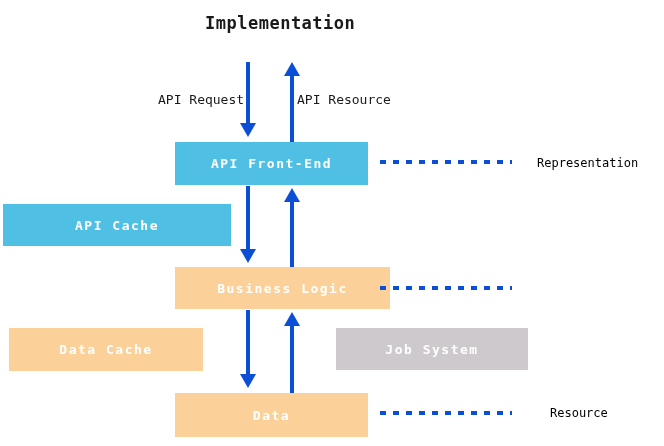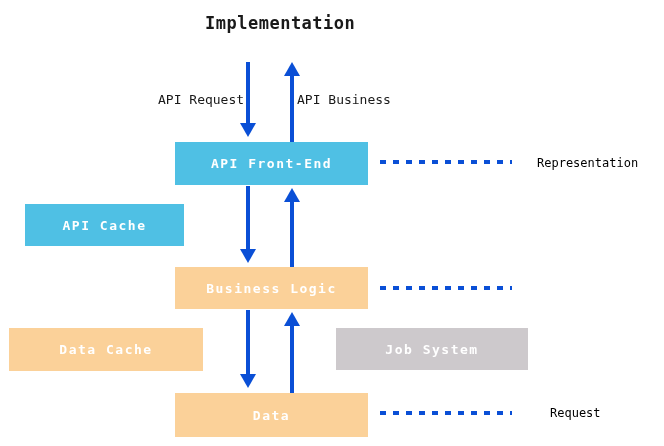--- a/index.html
+++ b/index.html
@@ -37,22 +37,22 @@
     color: var(--box-text, #ffffff);
     font-size: 13px;
     font-weight: 700;
     letter-spacing: 1.5px;
     white-space: nowrap;
   }
   .box-blue   { background: var(--blue-box,   #4fc0e4); }
   .box-orange { background: var(--orange-box, #fbd199); }
   .box-gray   { background: var(--gray-box,   #cdc9cc); }
   .box-api-front-end   { left: 175px; top: 142px; width: 193px; height: 43px; }
-  .box-api-cache       { left: 25px;   top: 204px; width: 159px; height: 42px; }
-  .box-business-logic  { left: 175px; top: 267px; width: 193px; height: 42px; }
+  .box-api-cache       { left: 3px;   top: 204px; width: 228px; height: 42px; }
+  .box-business-logic  { left: 175px; top: 267px; width: 215px; height: 42px; }
   .box-data-cache      { left: 9px;   top: 328px; width: 194px; height: 43px; }
   .box-job-system      { left: 336px; top: 328px; width: 192px; height: 42px; }
   .box-data            { left: 175px; top: 393px; width: 193px; height: 44px; }
   
   .arrow {
     position: absolute;
     width: 4px;
     background: var(--arrow-blue, #0a4fd6);
   }
   .arrow.down::after {
@@ -100,21 +100,21 @@
 </head>
 <body>
 
 <div class="canvas">
 
   <div class="title">Implementation</div>
 
   <div class="arrow down a1-down"></div>
   <div class="arrow up a1-up"></div>
   <div class="flow-label lbl-request">API Request</div>
-  <div class="flow-label lbl-response">API Business</div>
+  <div class="flow-label lbl-response">API Resource</div>
 
   <div class="box box-blue box-api-front-end">
     <span>API Front-End</span>
   </div>
   <div class="dash dash-1"></div>
   <div class="side-label side-representation">Representation</div>
 
   <div class="box box-blue box-api-cache">
     <span>API Cache</span>
   </div>
@@ -134,15 +134,15 @@
     <span>Job System</span>
   </div>
 
   <div class="arrow down a3-down"></div>
   <div class="arrow up a3-up"></div>
 
   <div class="box box-orange box-data">
     <span>Data</span>
   </div>
   <div class="dash dash-3"></div>
-  <div class="side-label side-resource">Request</div>
+  <div class="side-label side-resource">Resource</div>
 
 </div>
 
 </body></html>

